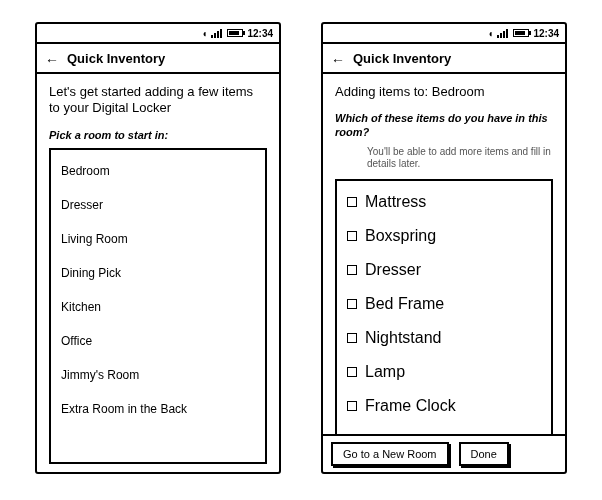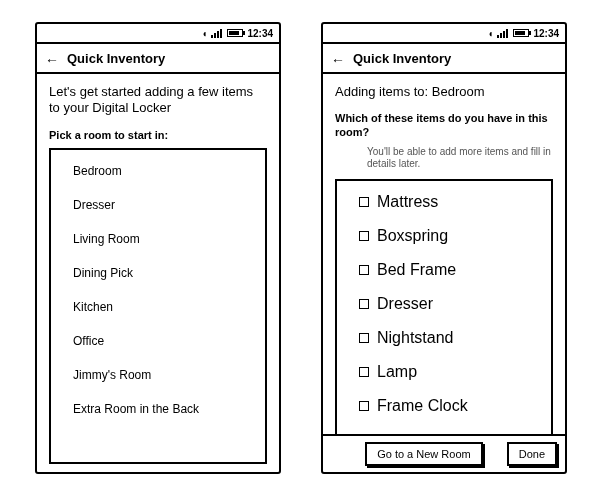--- a/index.html
+++ b/index.html
@@ -61,27 +61,27 @@
   .back-arrow { font-size: 14px; font-weight: bold; }
   .app-title { font-size: 13px; font-weight: bold; }
   .screen-body {
     flex: 1;
     padding: 10px 12px 8px 12px;
     overflow: hidden;
     display: flex;
     flex-direction: column;
   }
   .intro { font-size: 13px; margin-bottom: 12px; line-height: 1.25; }
-  .subhead { font-size: 11px; font-weight: bold; margin-bottom: 6px; line-height:1.25; }
+  .subhead { font-size: 11px; font-weight: bold; margin-bottom: 6px; line-height:1.25;font-style:italic; }
   .hint { font-size: 10px; color:#555; margin-bottom:8px; line-height:1.25;margin-left:32px; }
   .list-box {
     border: 2px solid #000;
     flex: 1;
     overflow: hidden;
-    padding: 4px 20px;
+    padding: 4px 8px;
   }
   .room-item {
     padding: 10px 2px;
     font-size: 12px;
     cursor: pointer;
   }
   .check-row {
     display: flex;
     align-items: center;
     gap: 8px;
@@ -92,22 +92,22 @@
     width: 10px;
     height: 10px;
     border: 1.5px solid #000;
     display: inline-block;
     flex-shrink: 0;
   }
   .footer-bar {
     border-top: 2px solid #000;
     padding: 6px 8px;
     display: flex;
-    gap: 24px;
-    justify-content: flex-end;
+    gap: 10px;
+    justify-content: flex-start;
   }
   .btn {
     border: 2px solid #000;
     background: #fff;
     padding: 4px 10px;
     font-size: 11px;
     font-family: inherit;
     cursor: pointer;
     box-shadow: 2px 2px 0 #000;
   }
@@ -177,25 +177,25 @@
           <div class="check-row">
             <span class="checkbox"></span>
             <span>Mattress</span>
           </div>
           <div class="check-row">
             <span class="checkbox"></span>
             <span>Boxspring</span>
           </div>
           <div class="check-row">
             <span class="checkbox"></span>
+            <span>Dresser</span>
+          </div>
+          <div class="check-row">
+            <span class="checkbox"></span>
             <span>Bed Frame</span>
-          </div>
-          <div class="check-row">
-            <span class="checkbox"></span>
-            <span>Dresser</span>
           </div>
           <div class="check-row">
             <span class="checkbox"></span>
             <span>Nightstand</span>
           </div>
           <div class="check-row">
             <span class="checkbox"></span>
             <span>Lamp</span>
           </div>
           <div class="check-row">

